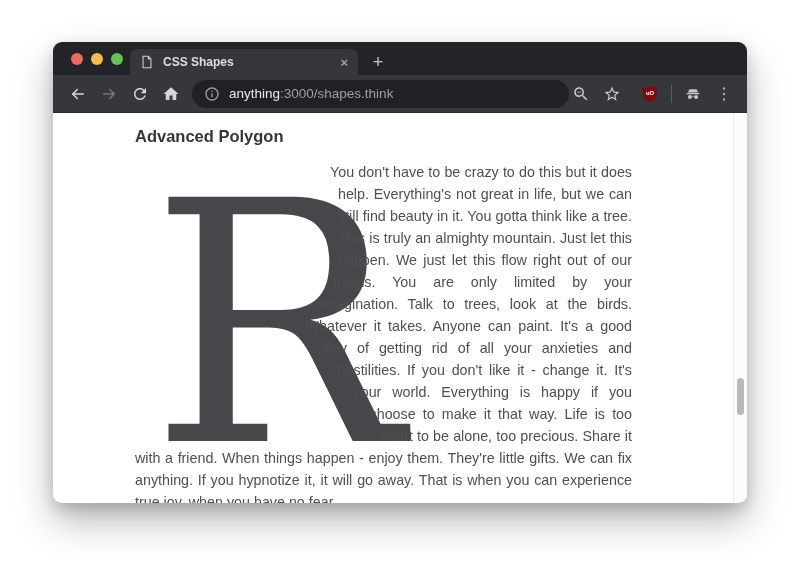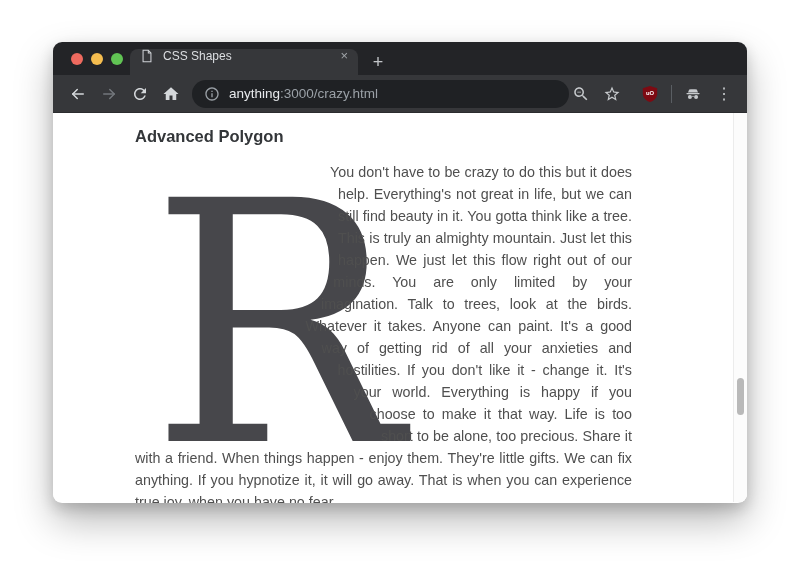--- a/index.html
+++ b/index.html
@@ -6,21 +6,21 @@
     font-family:"Liberation Sans",sans-serif;-webkit-font-smoothing:antialiased;}
   .browser-window{position:absolute;left:53px;top:42px;width:694px;height:461px;
     border-radius:9px;overflow:hidden;background:#ffffff;
     box-shadow:0 18px 38px rgba(0,0,0,.28),0 6px 14px rgba(0,0,0,.16);}
   
   .tabbar{position:relative;height:33px;background:#232427;}
   .traffic-lights{position:absolute;left:18px;top:50%;transform:translateY(-50%);display:flex;gap:8px;}
   .tl{width:12px;height:12px;border-radius:50%;}
   .tl.close{background:#ee6a5f;} .tl.min{background:#f5bd4f;} .tl.max{background:#61c454;}
   .tab{position:absolute;left:77px;top:7px;width:228px;height:26px;background:#36373a;
-    border-radius:8px 8px 0 0;display:flex;padding:0 10px;box-sizing:border-box;}
+    border-radius:8px 8px 0 0;display:flex;align-items:center;padding:9px 10px;box-sizing:border-box;font-weight:bold;}
   .tab-favicon{width:14px;height:14px;flex:0 0 auto;}
   .tab-title{flex:1;margin-left:9px;font-size:12px;color:#dcdee1;white-space:nowrap;
     overflow:hidden;text-overflow:ellipsis;}
   .tab-close{flex:0 0 auto;color:#a0a4a8;font-size:13px;line-height:13px;cursor:default;}
   .newtab-btn{position:absolute;left:312px;top:8px;width:26px;height:24px;display:flex;
     align-items:center;justify-content:center;color:#c3c6c9;font-size:18px;font-weight:400;}
   
   .toolbar{height:38px;background:#36373a;display:flex;align-items:center;
     padding:0 11px 0 13px;box-sizing:border-box;border-bottom:1px solid #2b2c2f;}
   .tool-icon{width:24px;height:24px;display:flex;align-items:center;justify-content:center;
@@ -102,21 +102,21 @@
         <path d="M10 20v-6h4v6h5v-8h3L12 3 2 12h3v8z"></path>
       </svg>
     </span>
 
     <div class="urlbar">
       <span class="info">
         <svg viewBox="0 0 24 24" fill="currentColor">
           <path d="M11 7h2v2h-2zm0 4h2v6h-2zm1-9C6.48 2 2 6.48 2 12s4.48 10 10 10 10-4.48 10-10S17.52 2 12 2zm0 18c-4.41 0-8-3.59-8-8s3.59-8 8-8 8 3.59 8 8-3.59 8-8 8z"></path>
         </svg>
       </span>
-      <span class="url-text"><span class="url-host">anything</span><span class="url-path">:3000/crazy.html</span></span>
+      <span class="url-text"><span class="url-host">anything</span><span class="url-path">:3000/shapes.think</span></span>
     </div>
 
     <div class="toolbar-right">
       <span class="tool-icon">
         <svg viewBox="0 0 24 24" fill="currentColor">
           <path d="M15.5 14h-.79l-.28-.27C15.41 12.59 16 11.11 16 9.5 16 5.91 13.09 3 9.5 3S3 5.91 3 9.5 5.91 16 9.5 16c1.61 0 3.09-.59 4.23-1.57l.27.28v.79l5 4.99L20.49 19l-4.99-5zm-6 0C7.01 14 5 11.99 5 9.5S7.01 5 9.5 5 14 7.01 14 9.5 11.99 14 9.5 14zM7 9h5v1H7z"></path>
         </svg>
       </span>
       <span class="tool-icon">
         <svg viewBox="0 0 24 24" fill="currentColor">

